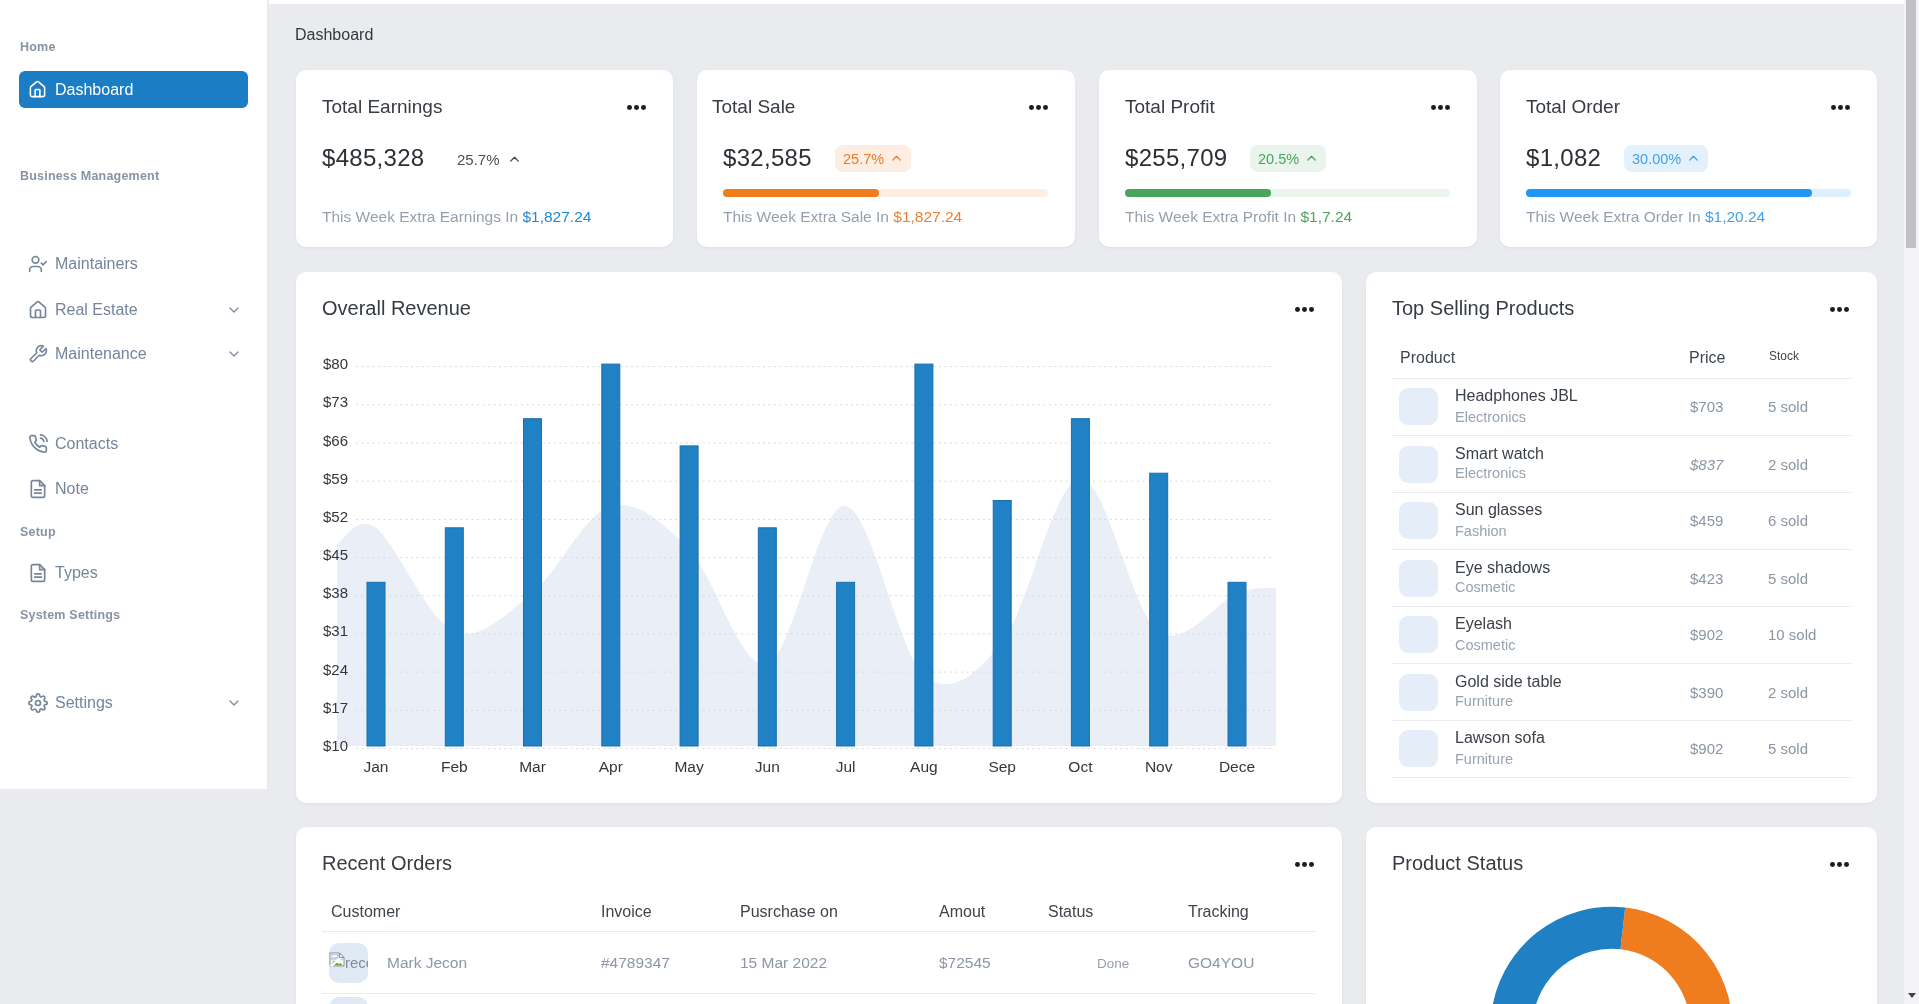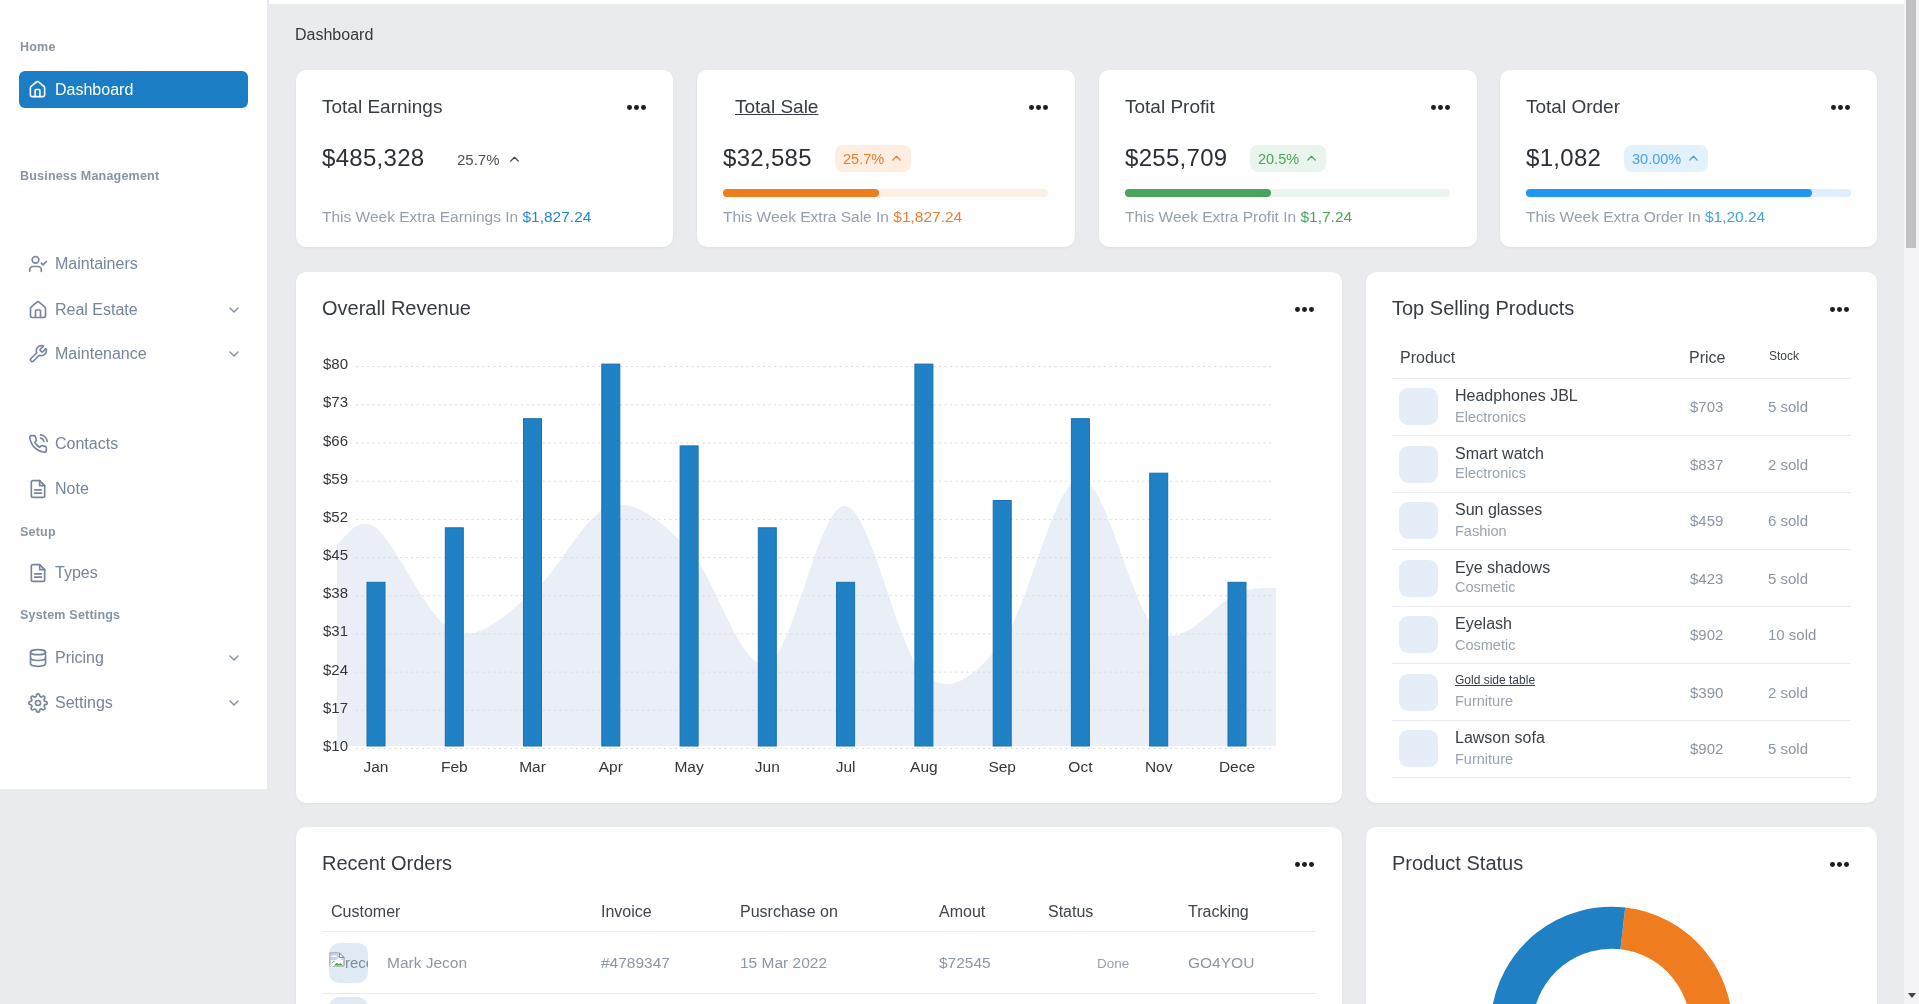--- a/index.html
+++ b/index.html
@@ -90,31 +90,20 @@
   <div class="sitem" style="top:555px;">
     <svg class="ic" viewBox="0 0 24 24" fill="none" stroke="currentColor" stroke-width="2" stroke-linecap="round" stroke-linejoin="round">
         <path d="M14 2H6a2 2 0 0 0-2 2v16a2 2 0 0 0 2 2h12a2 2 0 0 0 2-2V8z"></path>
         <path d="M14 2v6h6"></path>
         <line x1="16" y1="13" x2="8" y2="13"></line>
         <line x1="16" y1="17" x2="8" y2="17"></line>
       </svg>
     <div class="lbl">Types</div>
   </div>
   <div class="seclabel" style="top:608px;">System Settings</div>
-  <div class="sitem" style="top:640px;">
-    <svg class="ic" viewBox="0 0 24 24" fill="none" stroke="currentColor" stroke-width="2" stroke-linecap="round" stroke-linejoin="round">
-        <ellipse cx="12" cy="5" rx="9" ry="3"></ellipse>
-        <path d="M21 12c0 1.66-4 3-9 3s-9-1.34-9-3"></path>
-        <path d="M3 5v14c0 1.66 4 3 9 3s9-1.34 9-3V5"></path>
-      </svg>
-    <div class="lbl">Pricing</div>
-    <svg class="chev" viewBox="0 0 24 24" fill="none" stroke="currentColor" stroke-width="2" stroke-linecap="round" stroke-linejoin="round">
-        <path d="m6 9 6 6 6-6"></path>
-      </svg>
-  </div>
   <div class="sitem" style="top:685px;">
     <svg class="ic" viewBox="0 0 24 24" fill="none" stroke="currentColor" stroke-width="2" stroke-linecap="round" stroke-linejoin="round">
         <circle cx="12" cy="12" r="3"></circle>
         <path d="M19.4 15a1.65 1.65 0 0 0 .33 1.82l.06.06a2 2 0 0 1 0 2.83 2 2 0 0 1-2.83 0l-.06-.06a1.65 1.65 0 0 0-1.82-.33 1.65 1.65 0 0 0-1 1.51V21a2 2 0 0 1-2 2 2 2 0 0 1-2-2v-.09A1.65 1.65 0 0 0 9 19.4a1.65 1.65 0 0 0-1.82.33l-.06.06a2 2 0 0 1-2.83 0 2 2 0 0 1 0-2.83l.06-.06a1.65 1.65 0 0 0 .33-1.82 1.65 1.65 0 0 0-1.51-1H3a2 2 0 0 1-2-2 2 2 0 0 1 2-2h.09A1.65 1.65 0 0 0 4.6 9a1.65 1.65 0 0 0-.33-1.82l-.06-.06a2 2 0 0 1 0-2.83 2 2 0 0 1 2.83 0l.06.06a1.65 1.65 0 0 0 1.82.33H9a1.65 1.65 0 0 0 1-1.51V3a2 2 0 0 1 2-2 2 2 0 0 1 2 2v.09a1.65 1.65 0 0 0 1 1.51 1.65 1.65 0 0 0 1.82-.33l.06-.06a2 2 0 0 1 2.83 0 2 2 0 0 1 0 2.83l-.06.06a1.65 1.65 0 0 0-.33 1.82V9a1.65 1.65 0 0 0 1.51 1H21a2 2 0 0 1 2 2 2 2 0 0 1-2 2h-.09a1.65 1.65 0 0 0-1.51 1z"></path>
       </svg>
     <div class="lbl">Settings</div>
     <svg class="chev" viewBox="0 0 24 24" fill="none" stroke="currentColor" stroke-width="2" stroke-linecap="round" stroke-linejoin="round">
         <path d="m6 9 6 6 6-6"></path>
       </svg>
   </div>
@@ -132,21 +121,21 @@
   <div class="statval">$485,328</div>
   <div class="abs" style="left:161px; top:81px; font-size:15px; color:#4a5159; display:flex; align-items:center; gap:8px;">25.7%
     <svg width="13" height="13" viewBox="0 0 24 24" fill="none" stroke="#3e444b" stroke-width="2.4" stroke-linecap="round" stroke-linejoin="round">
         <path d="m5 15 7-7 7 7"></path>
       </svg>
   </div>
   <div class="weektext">This Week Extra Earnings In <span style="color:#2089d4;">$1,827.24</span></div>
 </div>
 
 <div class="card" style="left:697px; top:70px; width:378px; height:177px;">
-  <div class="ctitle" style="left:38px; top:26px;text-decoration:underline;">Total Sale</div>
+  <div class="ctitle" style="left:15px; top:26px;">Total Sale</div>
   <div class="dots" style="right:27px; top:34px;">
       <span></span>
       <span></span>
       <span></span>
     </div>
   <div class="statval">$32,585</div>
   <div class="badge" style="left:138px; background:#fdeee1; color:#ec7c30;">25.7%
     <svg width="13" height="13" viewBox="0 0 24 24" fill="none" stroke="#ec7c30" stroke-width="2.4" stroke-linecap="round" stroke-linejoin="round">
         <path d="m5 15 7-7 7 7"></path>
       </svg>
@@ -274,21 +263,21 @@
   <div class="sep" style="top:106px; width:459px;"></div>
   <div class="thumb" style="left:33px; top:116px;"></div>
   <div class="abs" style="left:89px; top:115px; font-size:16px; color:#3a4148;">Headphones JBL</div>
   <div class="abs" style="left:89px; top:137px; font-size:14.5px; color:#98a3b0;">Electronics</div>
   <div class="abs" style="left:324px; top:126px; font-size:15px; color:#8b96a3;">$703</div>
   <div class="abs" style="left:402px; top:126px; font-size:15px; color:#8b96a3;">5 sold</div>
   <div class="sep" style="top:163px; width:459px;"></div>
   <div class="thumb" style="left:33px; top:174px;"></div>
   <div class="abs" style="left:89px; top:173px; font-size:16px; color:#3a4148;">Smart watch</div>
   <div class="abs" style="left:89px; top:193px; font-size:14.5px; color:#98a3b0;">Electronics</div>
-  <div class="abs" style="left:324px; top:184px; font-size:15px; color:#8b96a3;">$837</div>
+  <div class="abs" style="left:324px; top:184px; font-size:15px; color:#8b96a3;font-style:italic;">$837</div>
   <div class="abs" style="left:402px; top:184px; font-size:15px; color:#8b96a3;">2 sold</div>
   <div class="sep" style="top:220px; width:459px;"></div>
   <div class="thumb" style="left:33px; top:230px;"></div>
   <div class="abs" style="left:89px; top:229px; font-size:16px; color:#3a4148;">Sun glasses</div>
   <div class="abs" style="left:89px; top:251px; font-size:14.5px; color:#98a3b0;">Fashion</div>
   <div class="abs" style="left:324px; top:240px; font-size:15px; color:#8b96a3;">$459</div>
   <div class="abs" style="left:402px; top:240px; font-size:15px; color:#8b96a3;">6 sold</div>
   <div class="sep" style="top:277px; width:459px;"></div>
   <div class="thumb" style="left:33px; top:288px;"></div>
   <div class="abs" style="left:89px; top:287px; font-size:16px; color:#3a4148;">Eye shadows</div>
@@ -296,21 +285,21 @@
   <div class="abs" style="left:324px; top:298px; font-size:15px; color:#8b96a3;">$423</div>
   <div class="abs" style="left:402px; top:298px; font-size:15px; color:#8b96a3;">5 sold</div>
   <div class="sep" style="top:334px; width:459px;"></div>
   <div class="thumb" style="left:33px; top:344px;"></div>
   <div class="abs" style="left:89px; top:343px; font-size:16px; color:#3a4148;">Eyelash</div>
   <div class="abs" style="left:89px; top:365px; font-size:14.5px; color:#98a3b0;">Cosmetic</div>
   <div class="abs" style="left:324px; top:354px; font-size:15px; color:#8b96a3;">$902</div>
   <div class="abs" style="left:402px; top:354px; font-size:15px; color:#8b96a3;">10 sold</div>
   <div class="sep" style="top:391px; width:459px;"></div>
   <div class="thumb" style="left:33px; top:402px;"></div>
-  <div class="abs" style="left:89px; top:401px; font-size:12px; color:#3a4148;text-decoration:underline;">Gold side table</div>
+  <div class="abs" style="left:89px; top:401px; font-size:16px; color:#3a4148;">Gold side table</div>
   <div class="abs" style="left:89px; top:421px; font-size:14.5px; color:#98a3b0;">Furniture</div>
   <div class="abs" style="left:324px; top:412px; font-size:15px; color:#8b96a3;">$390</div>
   <div class="abs" style="left:402px; top:412px; font-size:15px; color:#8b96a3;">2 sold</div>
   <div class="sep" style="top:448px; width:459px;"></div>
   <div class="thumb" style="left:33px; top:458px;"></div>
   <div class="abs" style="left:89px; top:457px; font-size:16px; color:#3a4148;">Lawson sofa</div>
   <div class="abs" style="left:89px; top:479px; font-size:14.5px; color:#98a3b0;">Furniture</div>
   <div class="abs" style="left:324px; top:468px; font-size:15px; color:#8b96a3;">$902</div>
   <div class="abs" style="left:402px; top:468px; font-size:15px; color:#8b96a3;">5 sold</div>
   <div class="sep" style="top:505px; width:459px;"></div>

